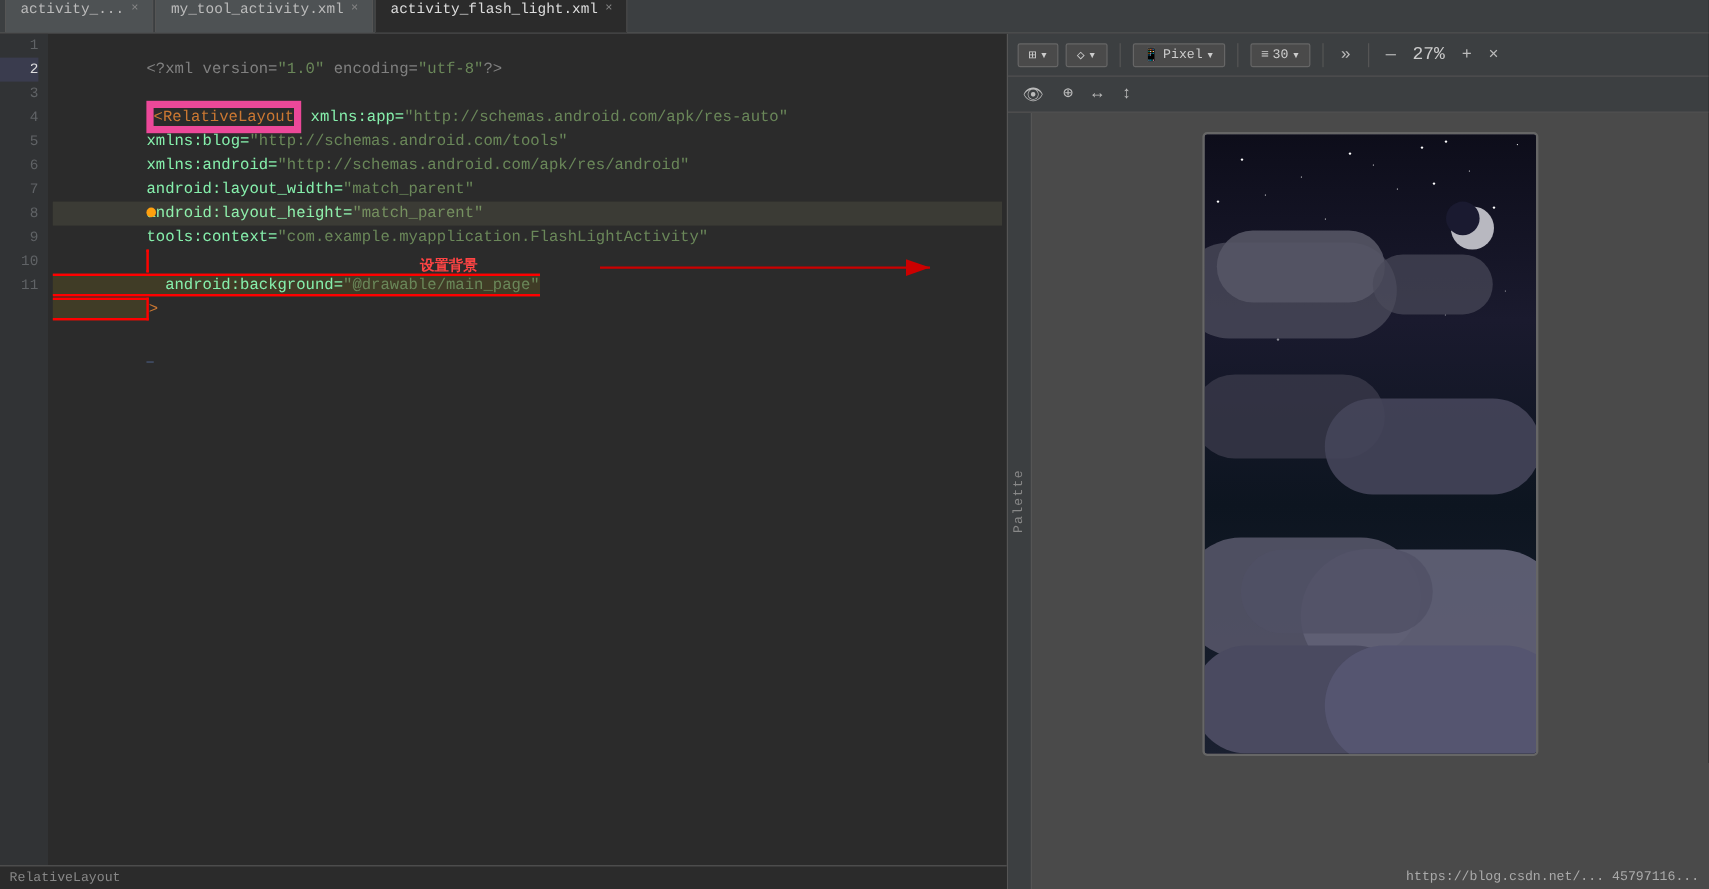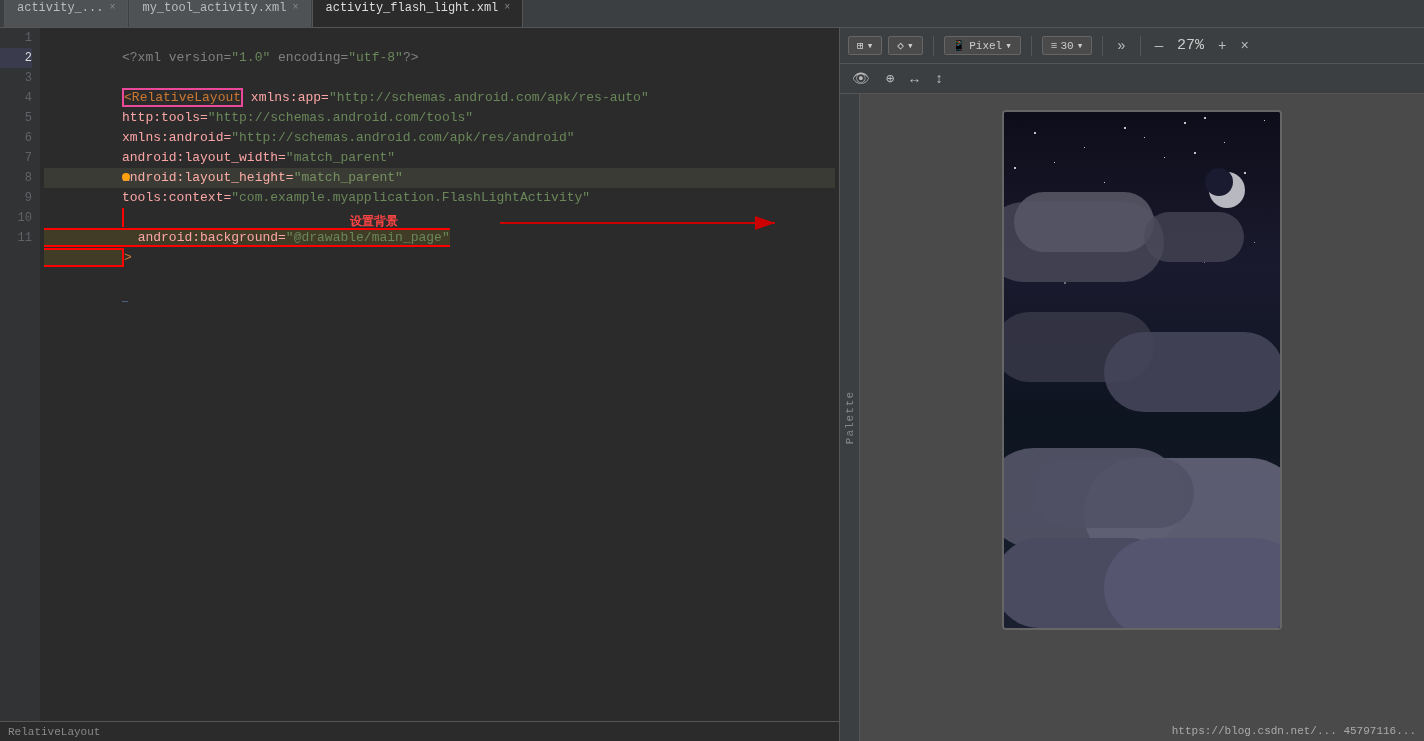--- a/index.html
+++ b/index.html
@@ -100,21 +100,21 @@
     .code-line {
       height: 20px;
       line-height: 20px;
       white-space: pre;
       position: relative;
     }
 
     
     .xml-decl { color: #808080; }
     .xml-tag { color: #cc7832; }
-    .xml-attr { color: #fca5a5; font-family: Liberation Mono, monospace; }
+    .xml-attr { color: #86efac; font-family: Liberation Mono, monospace; }
     .xml-value { color: #6a8759; }
     .xml-bracket { color: #cc7832; }
 
     .preview-toolbar {
       background: #3c3f41;
       height: 36px;
       display: flex;
       align-items: center;
       padding: 0 8px;
       border-bottom: 1px solid #555;
@@ -292,26 +292,26 @@
       </div>
 
       <div class="code-lines">
 
         <div class="code-line">
           <span class="xml-decl">&lt;?xml version=<span class="xml-value">"1.0"</span> encoding=<span class="xml-value">"utf-8"</span>?&gt;</span>
         </div>
 
         <div class="code-line">
           <span>&nbsp;&nbsp;&nbsp;&nbsp;</span>
-          <span style="border: 2px solid #ec4899; display: inline;"><span class="xml-bracket">&lt;</span><span class="xml-tag">RelativeLayout</span></span><span class="xml-attr"> xmlns:app=</span><span class="xml-value">"http://schemas.android.com/apk/res-auto"</span>
+          <span style="border: 6px solid #ec4899; display: inline;"><span class="xml-bracket">&lt;</span><span class="xml-tag">RelativeLayout</span></span><span class="xml-attr"> xmlns:app=</span><span class="xml-value">"http://schemas.android.com/apk/res-auto"</span>
         </div>
 
         <div class="code-line">
           <span>&nbsp;&nbsp;&nbsp;&nbsp;&nbsp;&nbsp;&nbsp;&nbsp;</span>
-          <span class="xml-attr">http:tools=</span><span class="xml-value">"http://schemas.android.com/tools"</span>
+          <span class="xml-attr">xmlns:blog=</span><span class="xml-value">"http://schemas.android.com/tools"</span>
         </div>
 
         <div class="code-line">
           <span>&nbsp;&nbsp;&nbsp;&nbsp;&nbsp;&nbsp;&nbsp;&nbsp;</span>
           <span class="xml-attr">xmlns:android=</span><span class="xml-value">"http://schemas.android.com/apk/res/android"</span>
         </div>
 
         <div class="code-line">
           <span>&nbsp;&nbsp;&nbsp;&nbsp;&nbsp;&nbsp;&nbsp;&nbsp;</span>
           <span class="xml-attr">android:layout_width=</span><span class="xml-value">"match_parent"</span>

